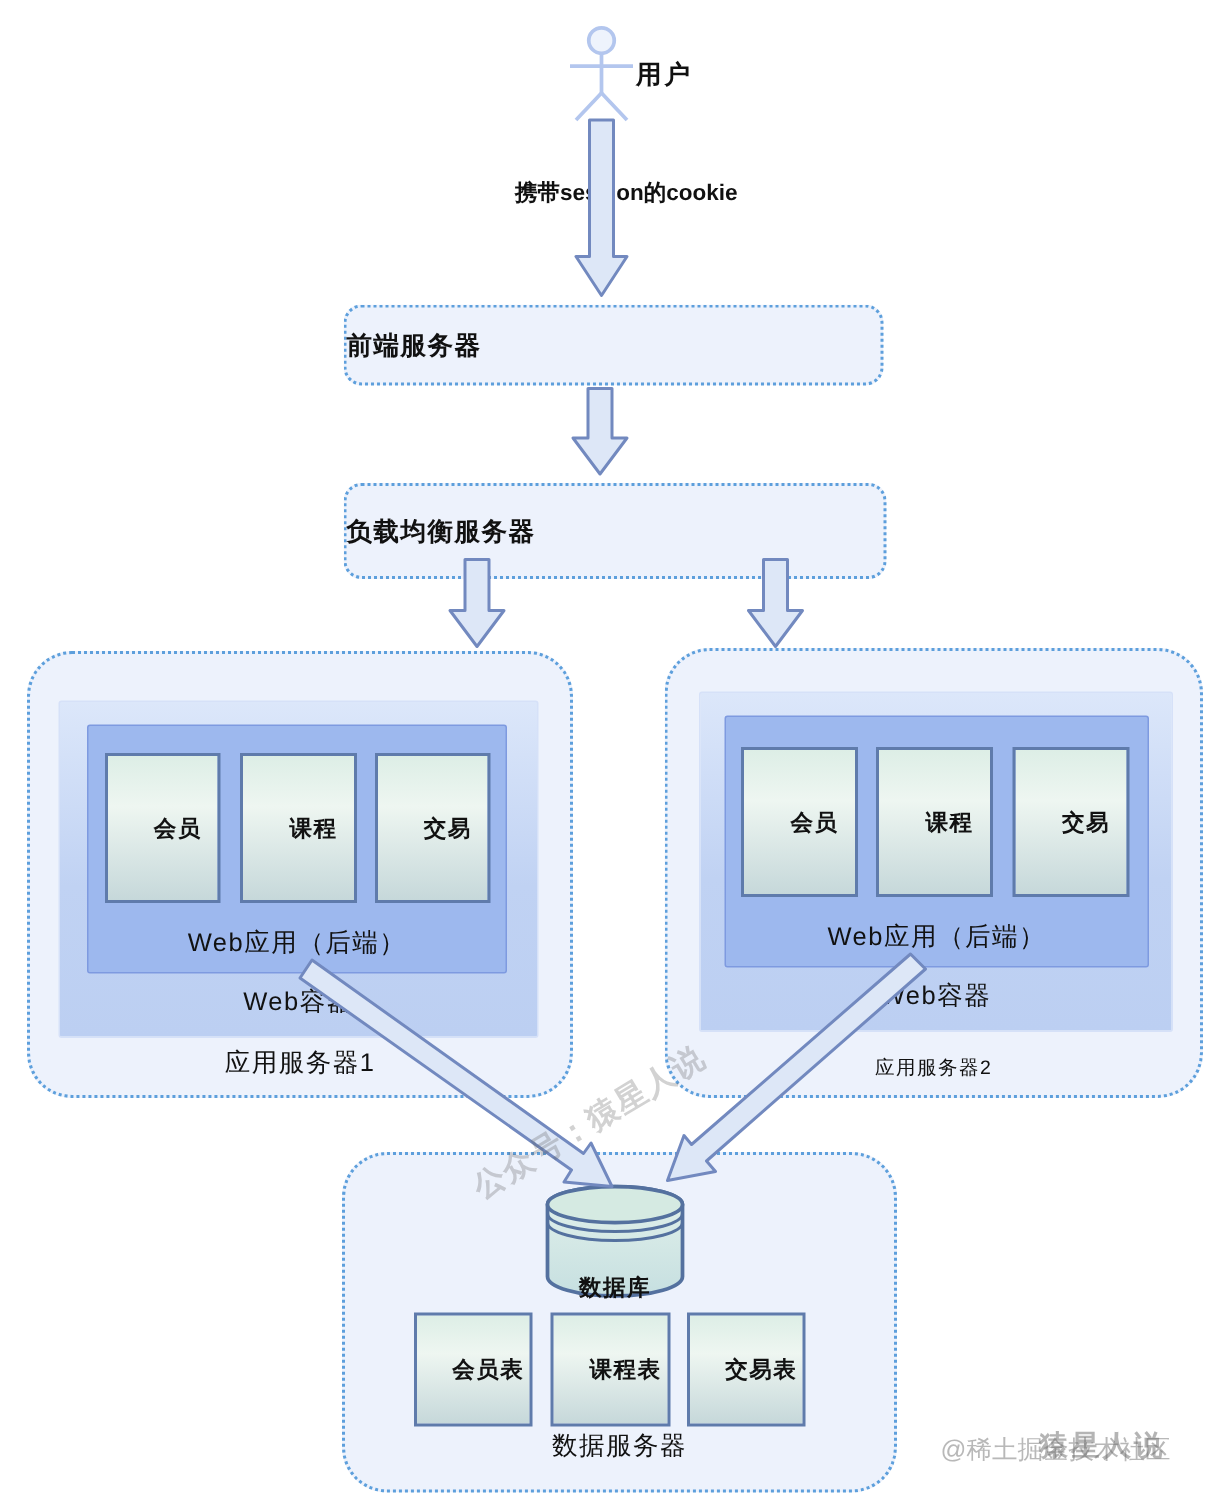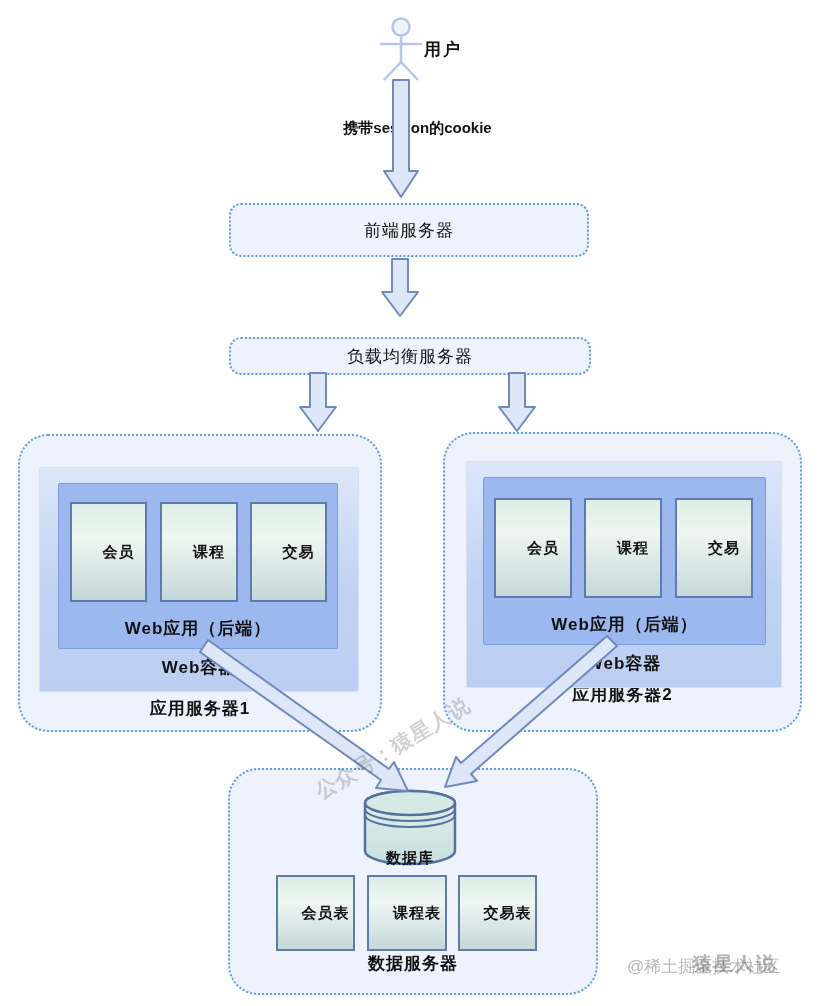--- a/index.html
+++ b/index.html
@@ -10,26 +10,26 @@
   }
   .abs{position:absolute;}
   
   .dotted-box{
     position:absolute;background:#edf2fc;border:2px dotted #5d9fdc;
     box-sizing:border-box;
   }
   .round-sm{border-radius:12px;}
   .round-lg{border-radius:30px;}
   .center-label{
-    display:flex;align-items:center;justify-content:center;
-    font-weight:400;font-size:17px;letter-spacing:1px;color:#111;
+    display:flex;align-items:center;justify-content:flex-start;
+    font-weight:700;font-size:17px;letter-spacing:1px;color:#111;
   }
   .bottom-label{
     position:absolute;left:0;right:0;text-align:center;
-    font-weight:700;color:#111;letter-spacing:1px;
+    font-weight:400;color:#111;letter-spacing:1px;
   }
   .web-container{
     position:absolute;box-sizing:border-box;
     background:linear-gradient(180deg,#dce7fa 0%,#c0d2f3 55%,#bccff2 100%);
     border:1px solid #d6e1f8;border-radius:2px;
   }
   .web-app{
     position:absolute;box-sizing:border-box;
     background:#9db8ee;border:1px solid #7e9ae0;border-radius:2px;
   }
@@ -72,39 +72,39 @@
     <line x1="29" y1="48" x2="46" y2="66" stroke="#b3c6ee" stroke-width="2.5"></line>
   </svg>
   <div class="abs" style="left:424px;top:38px;font-size:17px;font-weight:700;letter-spacing:2px;">用户</div>
 
   <div class="abs" style="left:325px;top:119px;width:185px;text-align:center;font-size:15px;font-weight:700;">携带session的cookie</div>
 
   <div class="dotted-box round-sm center-label" style="left:229px;top:203px;width:360px;height:54px;">
     <span>前端服务器</span>
   </div>
 
-  <div class="dotted-box round-sm center-label" style="left:229px;top:337px;width:362px;height:38px;">
+  <div class="dotted-box round-sm center-label" style="left:229px;top:322px;width:362px;height:64px;">
     <span>负载均衡服务器</span>
   </div>
 
   <div class="dotted-box round-lg" style="left:18px;top:434px;width:364px;height:298px;">
     <div class="bottom-label" style="bottom:10px;font-size:17px;">应用服务器1</div>
   </div>
   <div class="web-container" style="left:39px;top:467px;width:320px;height:225px;">
     <div class="bottom-label" style="bottom:12px;font-size:17px;">Web容器</div>
   </div>
   <div class="web-app" style="left:58px;top:483px;width:280px;height:166px;">
     <div class="bottom-label" style="bottom:8px;font-size:17px;">Web应用（后端）</div>
   </div>
   <div class="mini-box" style="left:70px;top:502px;width:77px;height:100px;">会员</div>
   <div class="mini-box" style="left:160px;top:502px;width:78px;height:100px;">课程</div>
   <div class="mini-box" style="left:250px;top:502px;width:77px;height:100px;">交易</div>
 
   <div class="dotted-box round-lg" style="left:443px;top:432px;width:359px;height:300px;">
-    <div class="bottom-label" style="bottom:24px;font-size:17px;margin-top:16px;">应用服务器2</div>
+    <div class="bottom-label" style="bottom:9px;font-size:13px;margin-top:16px;">应用服务器2</div>
   </div>
   <div class="web-container" style="left:466px;top:461px;width:316px;height:227px;">
     <div class="bottom-label" style="bottom:12px;font-size:17px;">Web容器</div>
   </div>
   <div class="web-app" style="left:483px;top:477px;width:283px;height:168px;">
     <div class="bottom-label" style="bottom:8px;font-size:17px;">Web应用（后端）</div>
   </div>
   <div class="mini-box" style="left:494px;top:498px;width:78px;height:100px;">会员</div>
   <div class="mini-box" style="left:584px;top:498px;width:78px;height:100px;">课程</div>
   <div class="mini-box" style="left:675px;top:498px;width:78px;height:100px;">交易</div>

